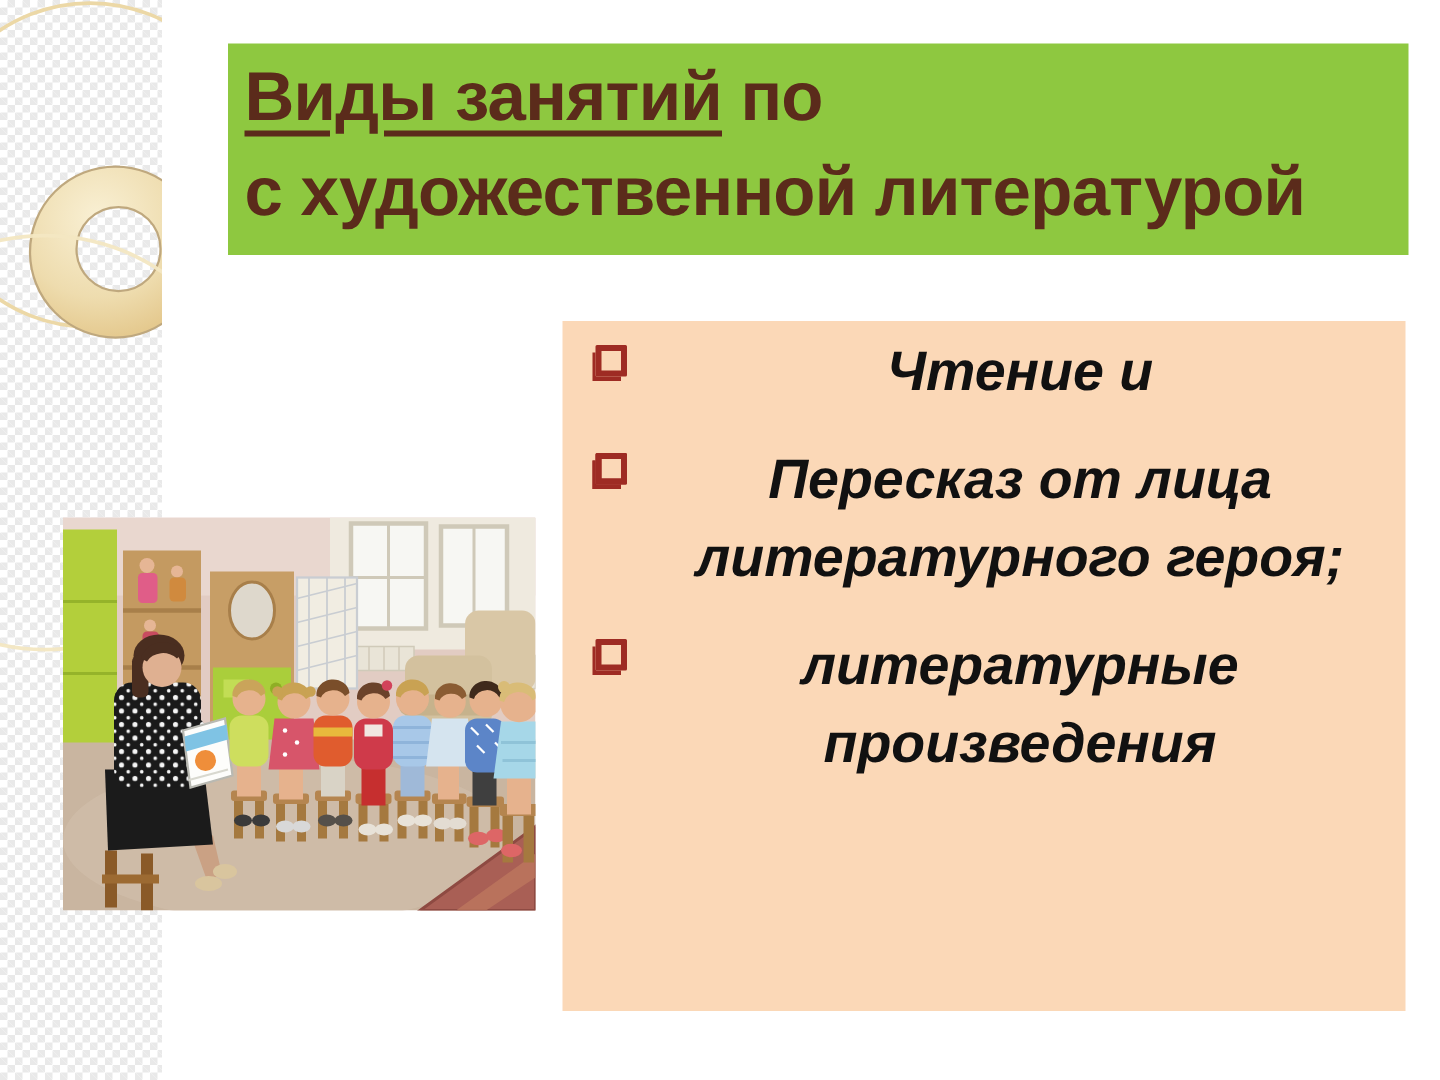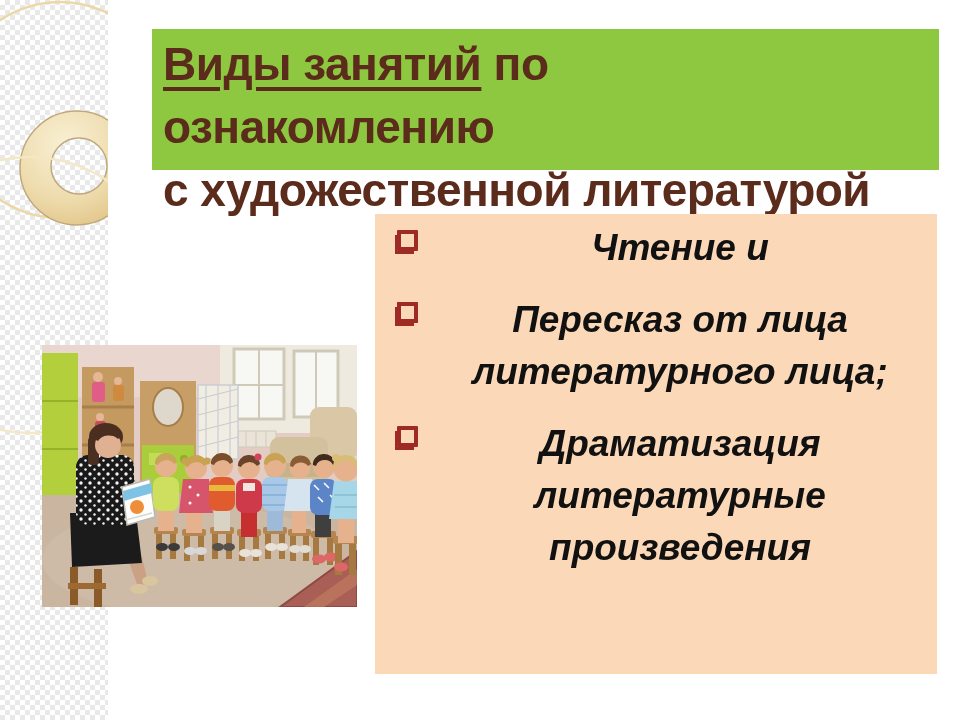--- a/index.html
+++ b/index.html
@@ -279,40 +279,38 @@
           <circle cx="294" cy="113" r="4" fill="#d9bc77"></circle>
         </g>
       </g>
     </svg>
   </figure>
 
   <div class="green-box"></div>
 
   <div class="title">
     <div class="title-line"><span class="u">Виды занятий</span><span> по</span></div>
-    <div class="title-line">ознакомлению</div>
     <div class="title-line">с художественной литературой</div>
   </div>
 
   <div class="peach-box"></div>
 
   <ul class="bullets">
     <li>
       <span class="marker"></span>
       <span class="line">Чтение и</span>
     </li>
     <li>
       <span class="marker"></span>
     </li>
     <li>
       <span class="marker"></span>
       <span class="line">Пересказ от лица</span>
-      <span class="line">литературного лица;</span>
+      <span class="line">литературного героя;</span>
     </li>
     <li>
       <span class="marker"></span>
-      <span class="line">Драматизация</span>
       <span class="line">литературные</span>
       <span class="line">произведения</span>
     </li>
   </ul>
 
 </div>
 
 </body></html>

